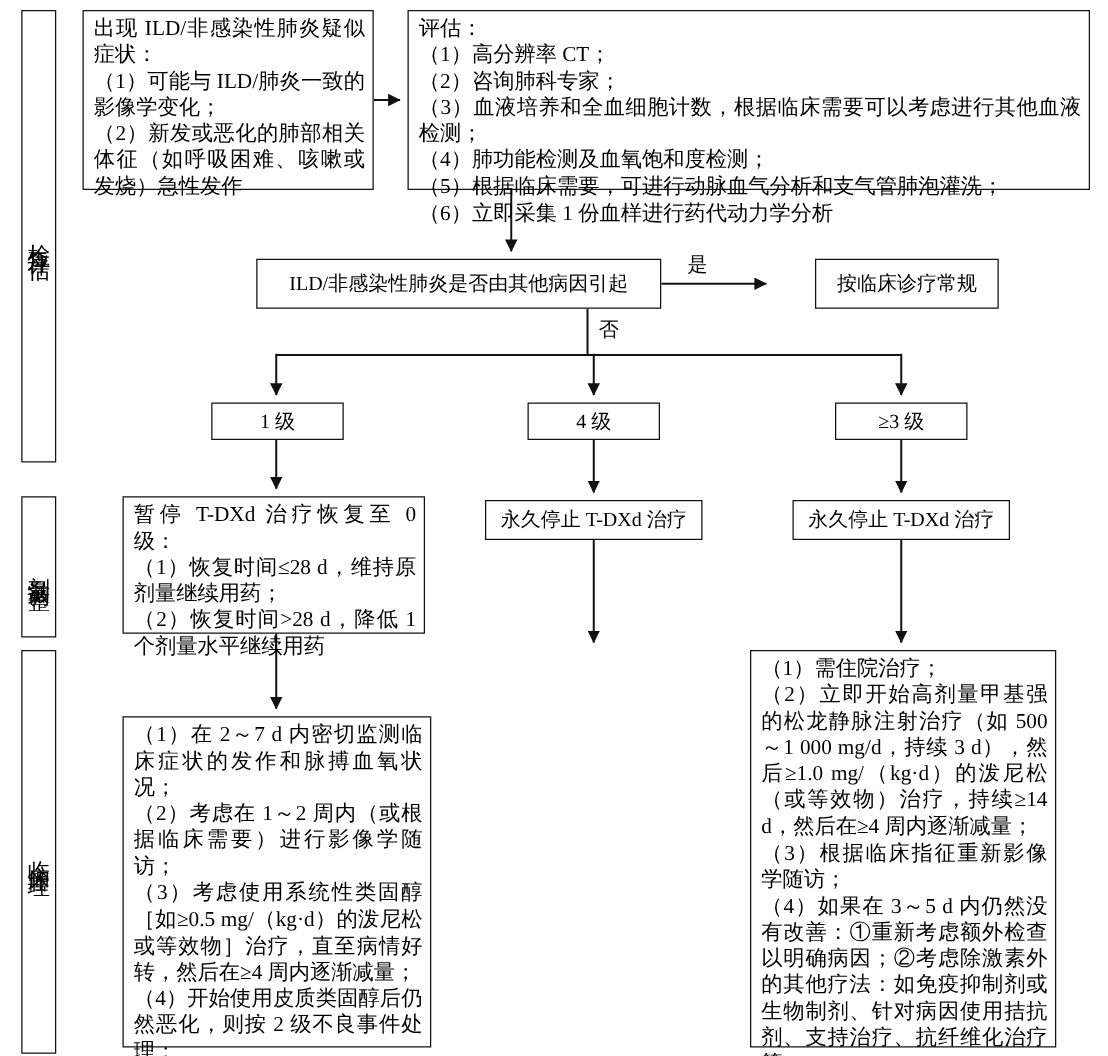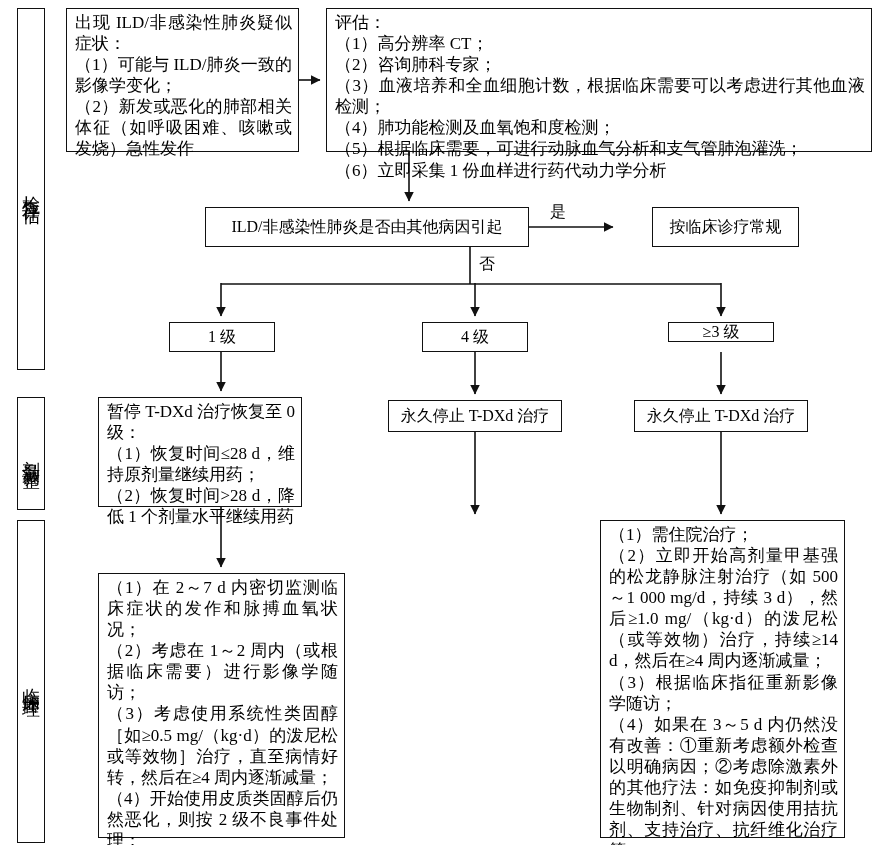--- a/index.html
+++ b/index.html
@@ -103,23 +103,23 @@
 （5）根据临床需要，可进行动脉血气分析和支气管肺泡灌洗；
 （6）立即采集 1 份血样进行药代动力学分析</div>
 
   <div class="box centerbox" style="left:205px;top:207px;width:324px;height:40px;">ILD/非感染性肺炎是否由其他病因引起</div>
   <div class="edge-label" style="left:548px;top:202px;">是</div>
   <div class="box centerbox" style="left:652px;top:207px;width:147px;height:40px;">按临床诊疗常规</div>
   <div class="edge-label" style="left:477px;top:254px;">否</div>
 
   <div class="box centerbox" style="left:169px;top:322px;width:106px;height:30px;">1 级</div>
   <div class="box centerbox" style="left:422px;top:322px;width:106px;height:30px;">4 级</div>
-  <div class="box centerbox" style="left:668px;top:322px;width:106px;height:20px;">≥3 级</div>
+  <div class="box centerbox" style="left:668px;top:322px;width:106px;height:30px;">≥3 级</div>
 
-  <div class="box textbox" style="left:98px;top:397px;width:204px;height:110px;">暂停 T-DXd 治疗恢复至 0 级：
+  <div class="box textbox" style="left:98px;top:397px;width:242px;height:110px;">暂停 T-DXd 治疗恢复至 0 级：
 （1）恢复时间≤28 d，维持原剂量继续用药；
 （2）恢复时间&gt;28 d，降低 1 个剂量水平继续用药</div>
   <div class="box centerbox" style="left:388px;top:400px;width:174px;height:32px;">永久停止 T-DXd 治疗</div>
   <div class="box centerbox" style="left:634px;top:400px;width:174px;height:32px;">永久停止 T-DXd 治疗</div>
 
   <div class="box textbox" style="left:98px;top:573px;width:247px;height:265px;">（1）在 2～7 d 内密切监测临床症状的发作和脉搏血氧状况；
 （2）考虑在 1～2 周内（或根据临床需要）进行影像学随访；
 （3）考虑使用系统性类固醇［如≥0.5 mg/（kg·d）的泼尼松或等效物］治疗，直至病情好转，然后在≥4 周内逐渐减量；
 （4）开始使用皮质类固醇后仍然恶化，则按 2 级不良事件处理；
 （5）给予皮质类固醇治疗后如果患者无症状，则仍应被视为 1 级不良事件</div>

